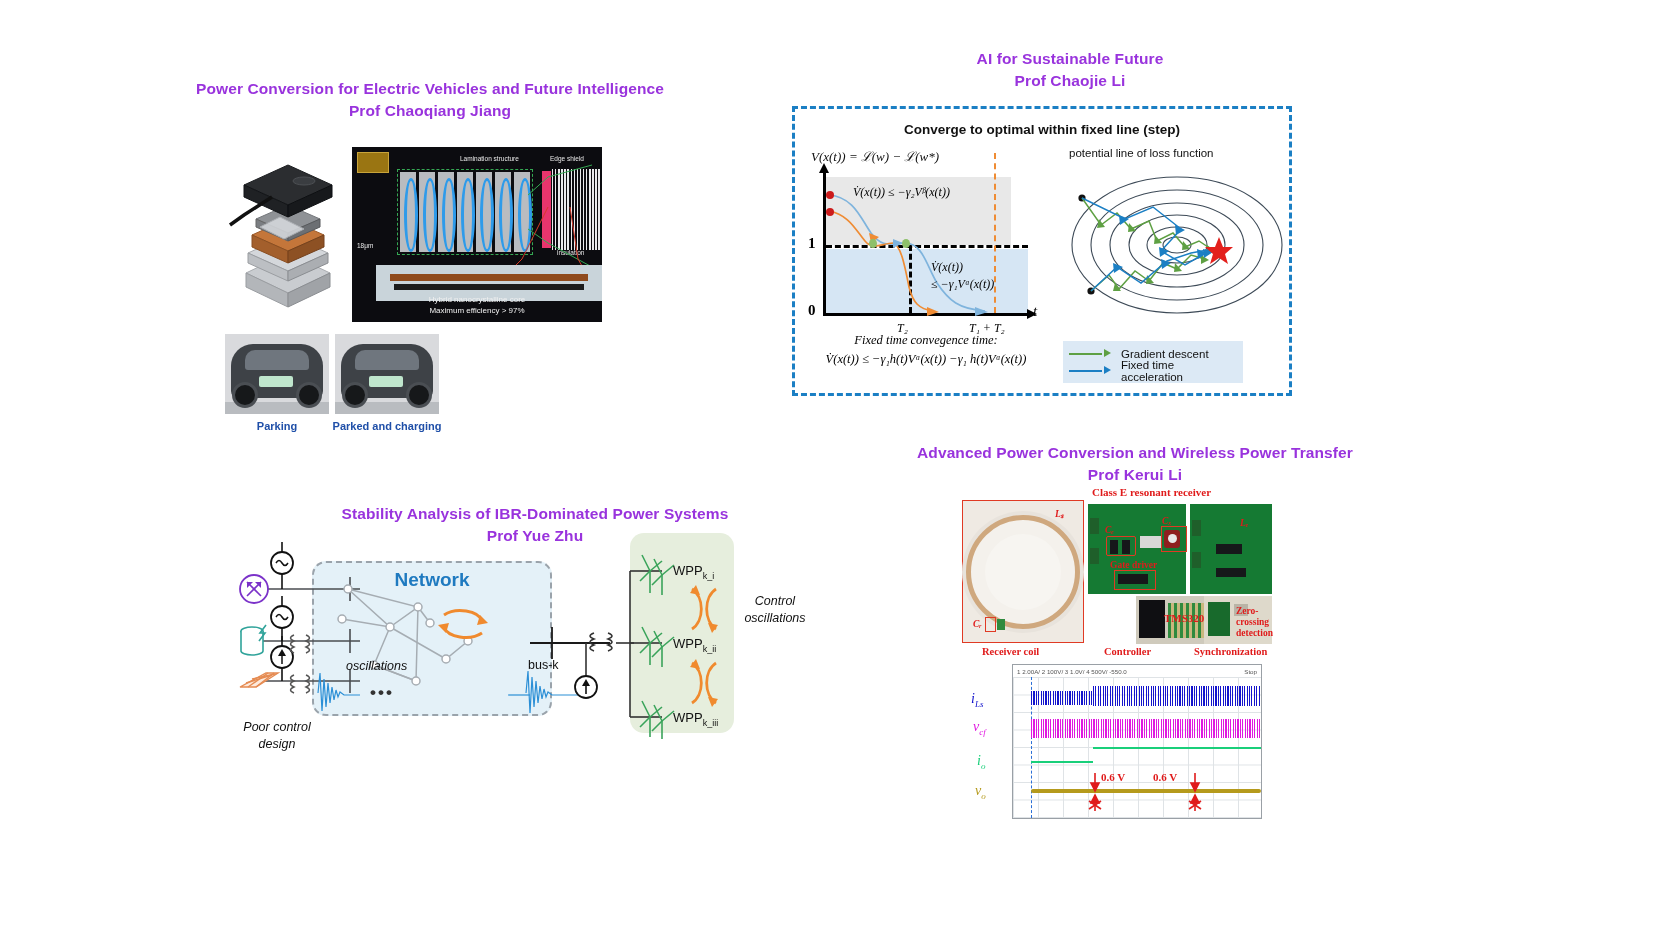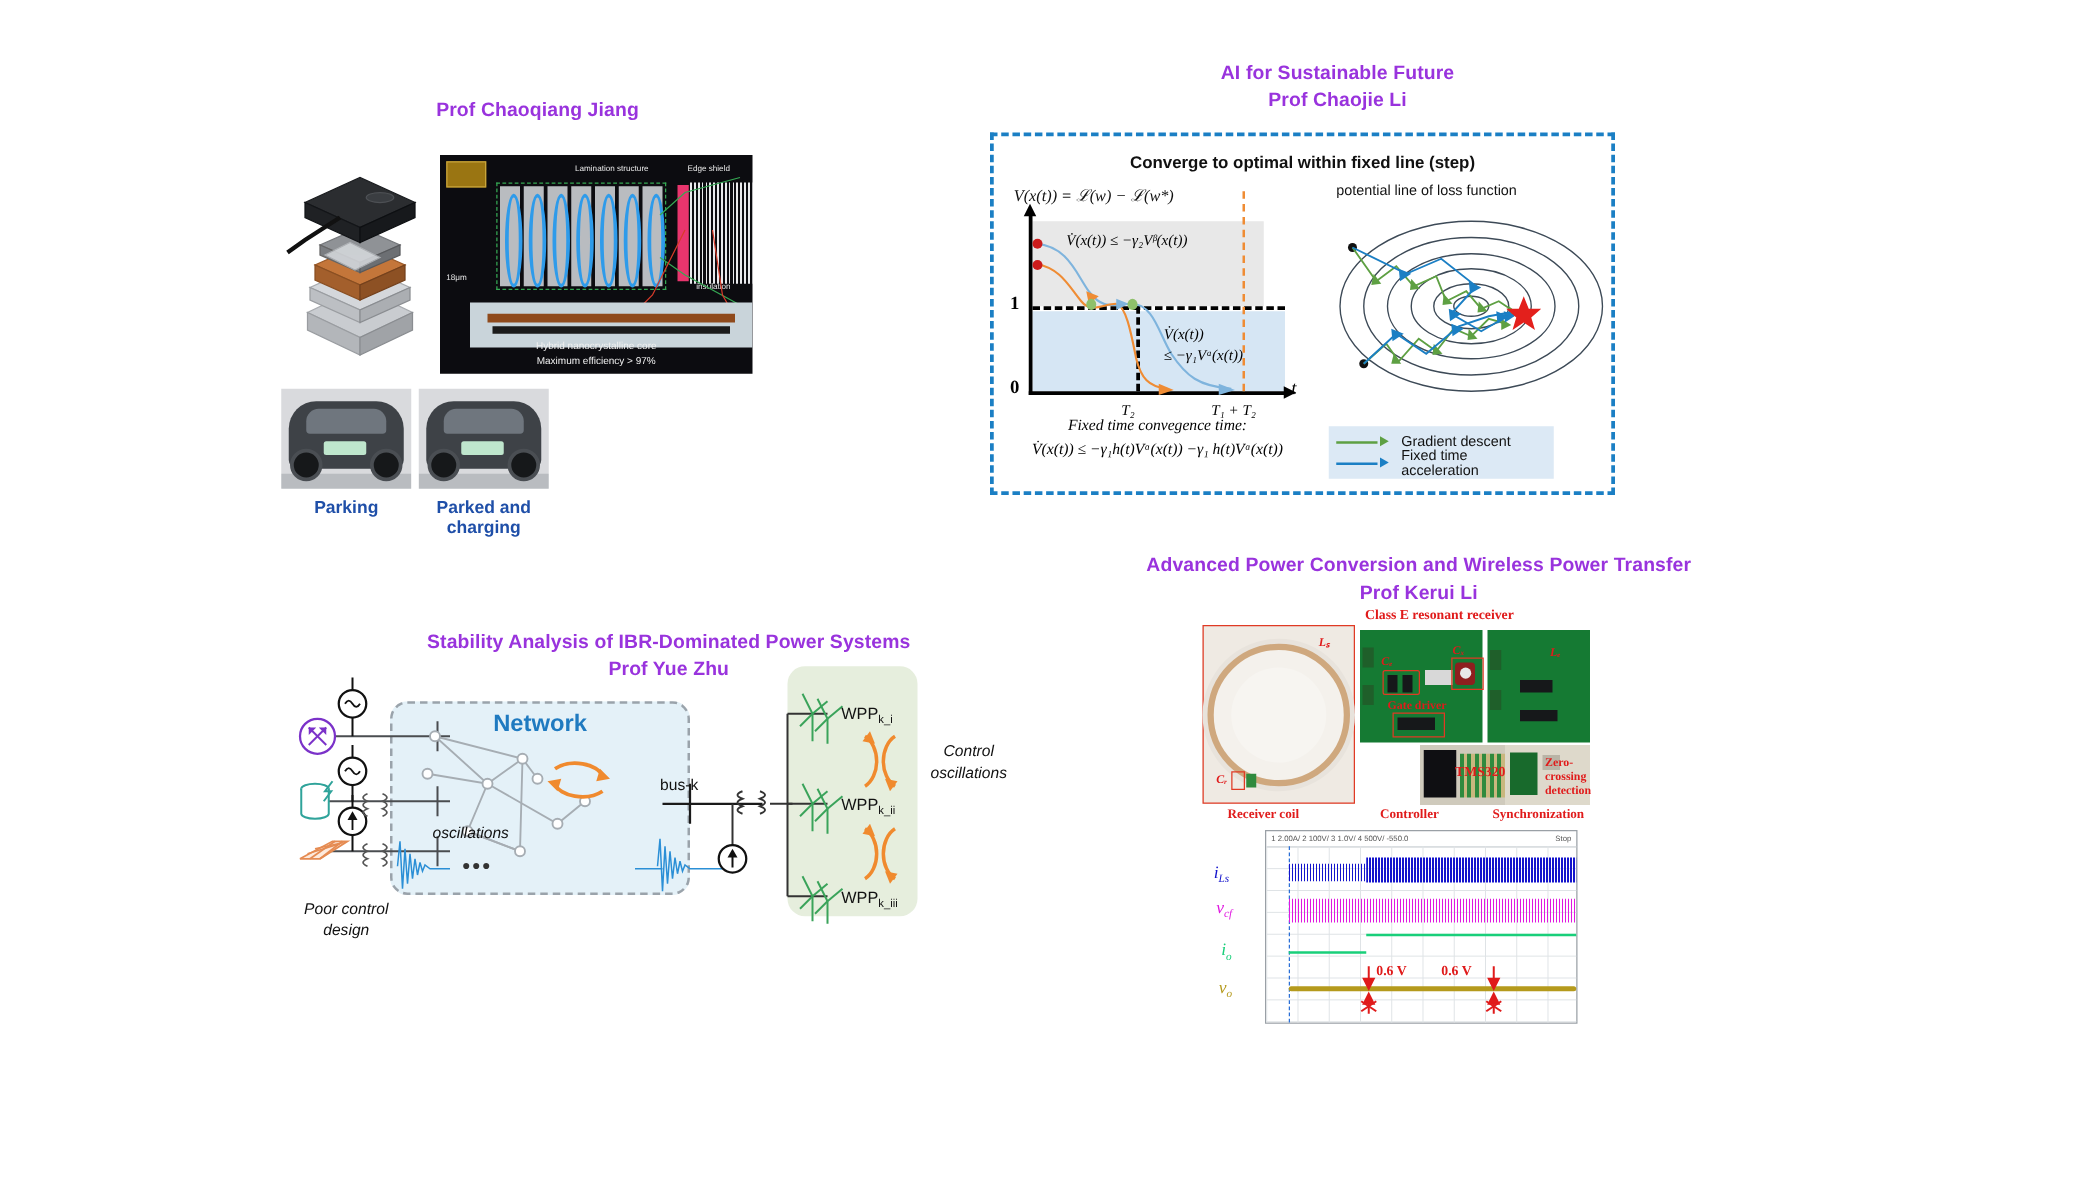--- a/index.html
+++ b/index.html
@@ -40,21 +40,21 @@
   .core-cap{position:absolute;left:0;right:0;bottom:5px;text-align:center;color:#f0f0f0;font-size:8px;line-height:1.45;}
 
   #ev-cars{position:relative;margin-top:8px;height:110px;}
   .car{position:absolute;top:0;width:104px;height:80px;background:#d9dadd;overflow:hidden;}
   .car .body{position:absolute;left:6px;top:10px;width:92px;height:54px;background:#3e4247;border-radius:22px 22px 7px 7px;}
   .car .glass{position:absolute;left:20px;top:16px;width:64px;height:20px;background:#6f767e;border-radius:10px 10px 3px 3px;}
   .car .plate{position:absolute;left:34px;top:42px;width:34px;height:11px;background:#bfe6cd;border-radius:2px;}
   .car .wheel{position:absolute;bottom:6px;width:20px;height:20px;border-radius:50%;background:#16181a;border:3px solid #4a4e53;}
   .car .wheel.l{left:7px;} .car .wheel.r{right:7px;}
   .car .ground{position:absolute;left:0;right:0;bottom:0;height:12px;background:#b9bcc0;}
-  .car-cap{position:absolute;top:86px;width:130px;text-align:center;font-size:14px;color:#1f4fa8;font-weight:600;}
+  .car-cap{position:absolute;top:86px;width:130px;text-align:center;font-size:11px;color:#1f4fa8;font-weight:600;}
 
   
   #panel-ai{left:860px;top:48px;width:420px;}
   #ai-title{width:420px;}
   #ai-box{
     position:absolute;left:-68px;top:58px;width:500px;height:290px;
     border:3px dashed #1b7fc4;background:#ffffff;box-sizing:border-box;
   }
   #ai-head{text-align:center;font-weight:700;font-size:13.5px;color:#111;margin-top:13px;}
   #ai-eq-top{position:absolute;left:16px;top:38px;font-size:13px;font-style:italic;font-family:"Liberation Serif",serif;color:#111;}
@@ -100,21 +100,21 @@
   .net-label{position:absolute;left:0;right:0;top:6px;text-align:center;color:#1f7ac0;font-size:19px;font-weight:600;}
   .wpp-box{
     position:absolute;left:400px;top:-8px;width:104px;height:200px;
     background:#e6eedd;border-radius:14px;
   }
   .wpp-lbl{position:absolute;font-size:13px;color:#111;white-space:nowrap;}
   .wpp-lbl sub{font-size:9px;}
   .src-lbl{position:absolute;font-size:12.5px;font-style:italic;color:#111;text-align:center;line-height:1.35;}
   .ctrl-lbl{position:absolute;font-size:12.5px;font-style:italic;color:#111;text-align:center;line-height:1.35;}
   .osc-lbl{position:absolute;font-size:12.5px;font-style:italic;color:#111;}
-  .busk-lbl{position:absolute;font-size:12.5px;color:#111;}
+  .busk-lbl{position:absolute;font-size:12.5px;color:#111;margin-top:37px;}
   .dots3{position:absolute;font-size:17px;letter-spacing:2px;color:#333;font-weight:700;}
 
   
   #panel-wpt{left:880px;top:442px;width:510px;}
   #wpt-title{width:510px;}
   #wpt-photos{position:absolute;left:82px;top:54px;width:320px;height:155px;}
   .coil-photo{position:absolute;left:0;top:4px;width:122px;height:143px;background:#efeae3;border:1.6px solid #e03a24;box-sizing:border-box;}
   .coil-ring{position:absolute;left:50%;top:50%;transform:translate(-50%,-50%);width:104px;height:104px;border-radius:50%;background:#f4f1ec;border:5px solid #cfa87e;box-shadow:0 0 0 4px #e8e3dc;}
   .coil-inner{position:absolute;left:50%;top:50%;transform:translate(-50%,-50%);width:76px;height:76px;border-radius:50%;background:#f7f5f1;}
   .pcb{position:absolute;background:#157a33;}
@@ -137,20 +137,21 @@
   .scope-lbl{position:absolute;font-weight:400;font-style:italic;font-family:"Liberation Serif",serif;font-size:14px;}
   .scope-lbl sub{font-size:9px;}
   .vdrop{position:absolute;color:#e01b1b;font-weight:700;font-family:"Liberation Serif",serif;font-size:11px;}
   .vtrig{position:absolute;left:18px;top:12px;width:0;height:141px;border-left:1.4px dashed #2b6fd6;}
 </style>
 </head>
 <body>
 
 <div class="panel" id="panel-ev">
   <div class="ptitle" id="ev-title">
+    <span>Power Conversion for Electric Vehicles and Future Intelligence</span>
     <span class="ln2">Prof Chaoqiang Jiang</span>
   </div>
 
   <div id="ev-imgs">
 
     <div class="ev-exploded">
       <svg width="120" height="180" viewBox="0 0 120 180">
         <g>
           <polygon points="20,132 62,152 104,132 62,112" fill="#c9ccd0" stroke="#a8abaf"></polygon>
           <polygon points="20,132 20,146 62,166 62,152" fill="#b3b6ba" stroke="#9a9da1"></polygon>

